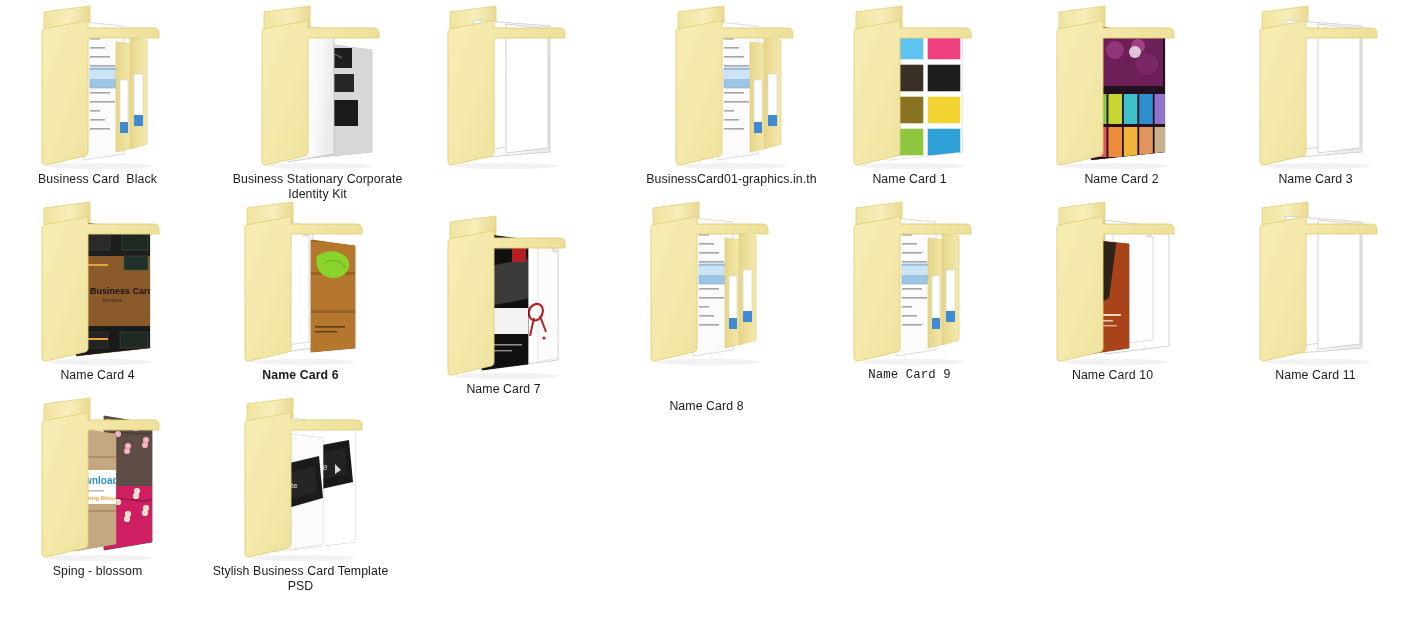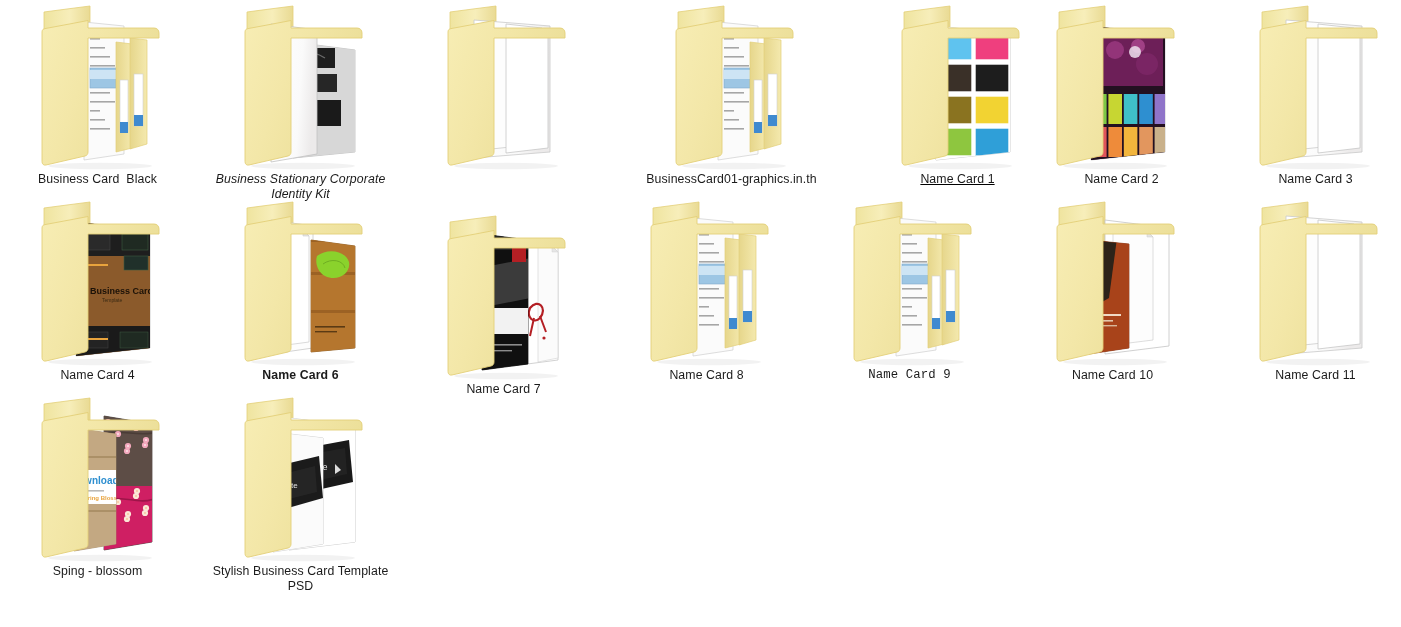--- a/index.html
+++ b/index.html
@@ -109,21 +109,21 @@
   </g>
     <path d="M14,28 L62,18 L62,150 L16,162 Z" fill="none"></path>
     <path d="M14,30 C14,28 15,27 17,26.6 L60,18.5 L60,26 L126,26
              C129,26 131,28 131,31 L131,36 L60,36 L60,150
              C60,152 59,153.5 57,154 L18,163 C15.6,163.6 14,162 14,159.6 Z" fill="url(#gFront)" stroke="#e3cf78" stroke-width="0.9" stroke-linejoin="round"></path>
   <ellipse cx="72" cy="164" rx="52" ry="3.2" fill="rgba(0,0,0,0.05)"></ellipse>
         </svg>
       </div>
       <div class="file-label">Business Card  Black</div>
     </div>
-    <div class="file-item" style="left: 199px; top: 2px; font-style: italic;">
+    <div class="file-item" style="left: 216px; top: 2px;">
       <div class="icon-wrap">
         <svg class="icon-stage" viewBox="0 0 140 168" width="140" height="168">
     <defs>
       <linearGradient id="gBack" x1="0" y1="0" x2="1" y2="0">
         <stop offset="0%" stop-color="#efe49f"></stop>
         <stop offset="55%" stop-color="#f7eeba"></stop>
         <stop offset="100%" stop-color="#e9da93"></stop>
       </linearGradient>
       <linearGradient id="gFront" x1="0" y1="0" x2="0.9" y2="0.4">
         <stop offset="0%" stop-color="#f7edb4"></stop>
@@ -273,21 +273,21 @@
   </g>
     <path d="M14,28 L62,18 L62,150 L16,162 Z" fill="none"></path>
     <path d="M14,30 C14,28 15,27 17,26.6 L60,18.5 L60,26 L126,26
              C129,26 131,28 131,31 L131,36 L60,36 L60,150
              C60,152 59,153.5 57,154 L18,163 C15.6,163.6 14,162 14,159.6 Z" fill="url(#gFront)" stroke="#e3cf78" stroke-width="0.9" stroke-linejoin="round"></path>
   <ellipse cx="72" cy="164" rx="52" ry="3.2" fill="rgba(0,0,0,0.05)"></ellipse>
         </svg>
       </div>
       <div class="file-label">BusinessCard01-graphics.in.th</div>
     </div>
-    <div class="file-item" style="left: 856px; top: 2px; text-decoration: underline;">
+    <div class="file-item" style="left: 808px; top: 2px;">
       <div class="icon-wrap">
         <svg class="icon-stage" viewBox="0 0 140 168" width="140" height="168">
     <defs>
       <linearGradient id="gBack" x1="0" y1="0" x2="1" y2="0">
         <stop offset="0%" stop-color="#efe49f"></stop>
         <stop offset="55%" stop-color="#f7eeba"></stop>
         <stop offset="100%" stop-color="#e9da93"></stop>
       </linearGradient>
       <linearGradient id="gFront" x1="0" y1="0" x2="0.9" y2="0.4">
         <stop offset="0%" stop-color="#f7edb4"></stop>
@@ -643,21 +643,21 @@
   </g>
     <path d="M14,28 L62,18 L62,150 L16,162 Z" fill="none"></path>
     <path d="M14,30 C14,28 15,27 17,26.6 L60,18.5 L60,26 L126,26
              C129,26 131,28 131,31 L131,36 L60,36 L60,150
              C60,152 59,153.5 57,154 L18,163 C15.6,163.6 14,162 14,159.6 Z" fill="url(#gFront)" stroke="#e3cf78" stroke-width="0.9" stroke-linejoin="round"></path>
   <ellipse cx="72" cy="164" rx="52" ry="3.2" fill="rgba(0,0,0,0.05)"></ellipse>
         </svg>
       </div>
       <div class="file-label">Name Card 7</div>
     </div>
-    <div class="file-item" style="left: 605px; top: 198px;">
+    <div class="file-item" style="left: 605px; top: 198px; gap: 31px;">
       <div class="icon-wrap">
         <svg class="icon-stage" viewBox="0 0 140 168" width="140" height="168">
     <defs>
       <linearGradient id="gBack" x1="0" y1="0" x2="1" y2="0">
         <stop offset="0%" stop-color="#efe49f"></stop>
         <stop offset="55%" stop-color="#f7eeba"></stop>
         <stop offset="100%" stop-color="#e9da93"></stop>
       </linearGradient>
       <linearGradient id="gFront" x1="0" y1="0" x2="0.9" y2="0.4">
         <stop offset="0%" stop-color="#f7edb4"></stop>

